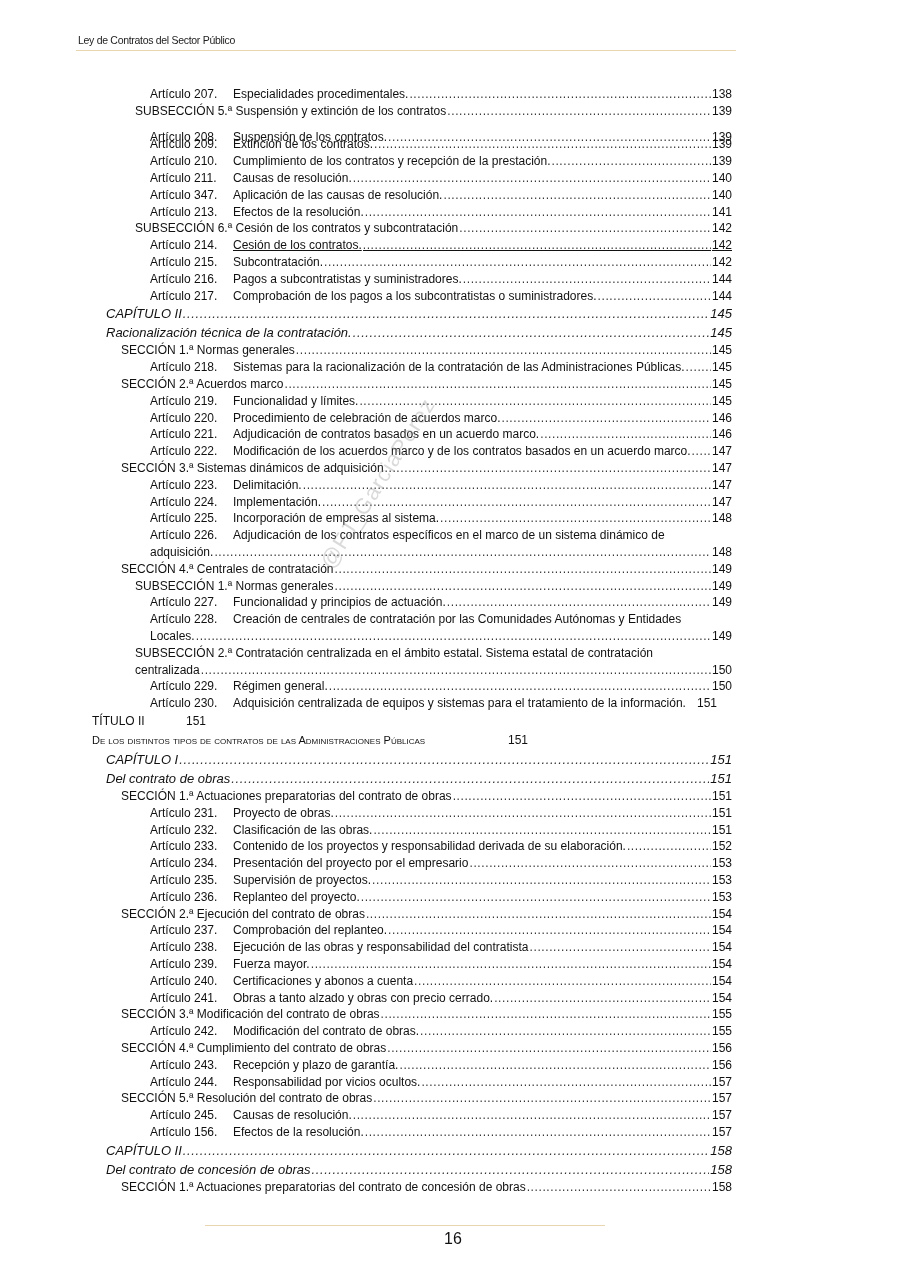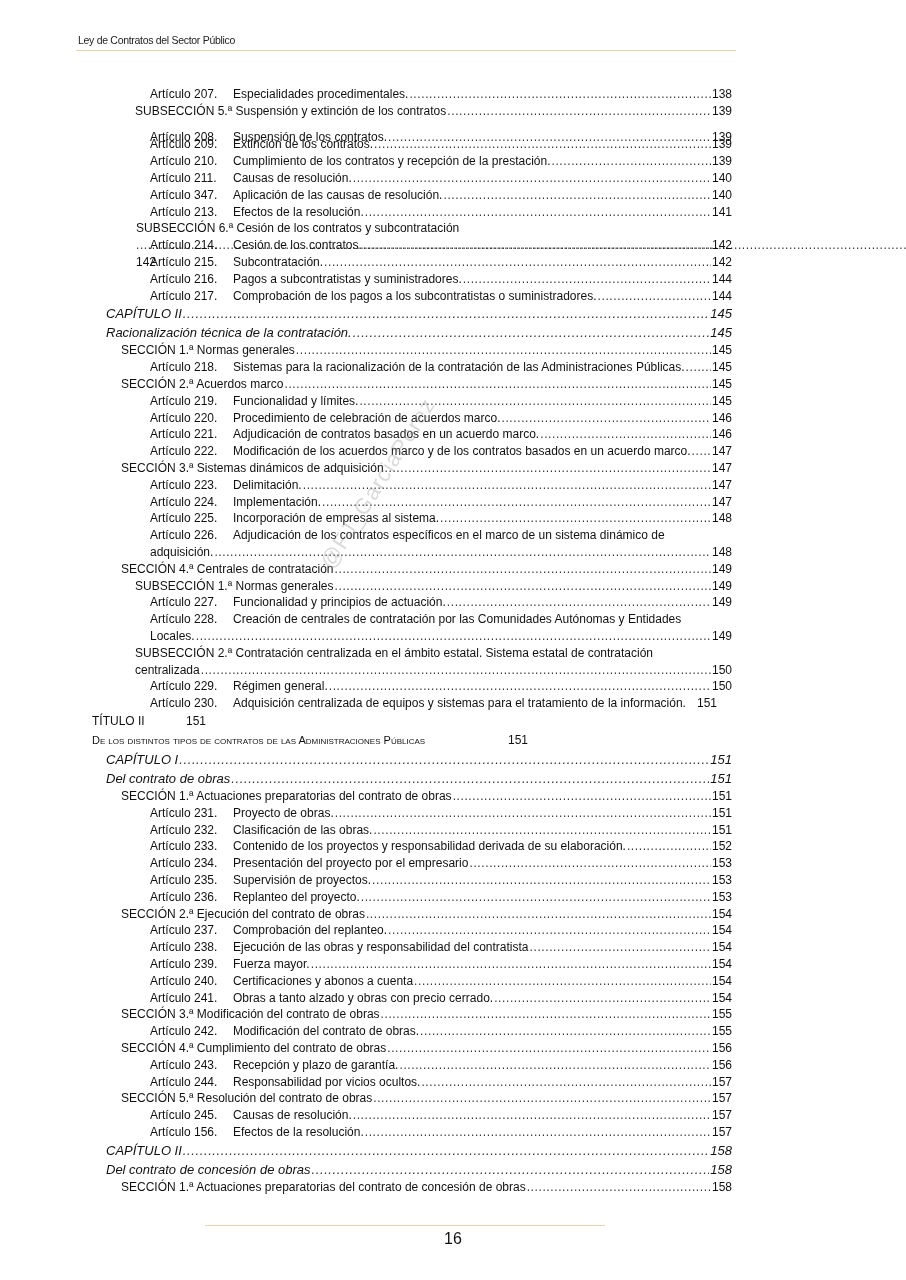--- a/index.html
+++ b/index.html
@@ -79,28 +79,28 @@
       </div>
     </div>
     <div class="row art" style="top: 117.6px; left: 150px; width: 582px;">
       <div class="entry" style="left: 0px; right: 0px;">
         <span class="lbl"><span class="num">Artículo 213.</span><span class="">Efectos de la resolución.</span></span>
         <span class="dots"></span>
         <span class="pg">141</span>
       </div>
     </div>
     <div class="row " style="top: 134.4px; left: 135px; width: 597px;">
-      <div class="entry" style="left: 0px; right: 0px; flex-direction: column;">
+      <div class="entry" style="left: 0px; right: 0px;">
         <span class="lbl">SUBSECCIÓN 6.ª Cesión de los contratos y subcontratación</span>
         <span class="dots"></span>
         <span class="pg">142</span>
       </div>
     </div>
     <div class="row art" style="top: 151.2px; left: 150px; width: 582px;">
-      <div class="entry" style="left: 0px; right: 0px;">
+      <div class="entry" style="left: 0px; right: 0px; text-decoration: underline;">
         <span class="lbl"><span class="num">Artículo 214.</span><span class="">Cesión de los contratos.</span></span>
         <span class="dots"></span>
         <span class="pg">142</span>
       </div>
     </div>
     <div class="row art" style="top: 168px; left: 150px; width: 582px;">
       <div class="entry" style="left: 0px; right: 0px;">
         <span class="lbl"><span class="num">Artículo 215.</span><span class="">Subcontratación.</span></span>
         <span class="dots"></span>
         <span class="pg">142</span>

